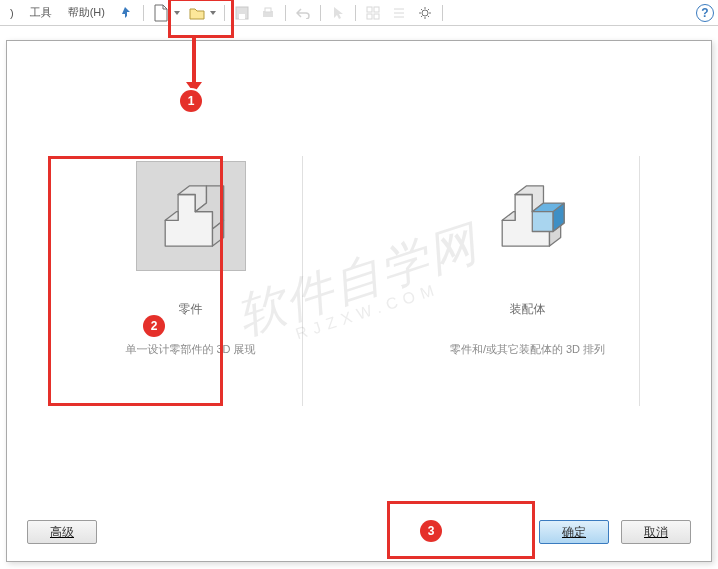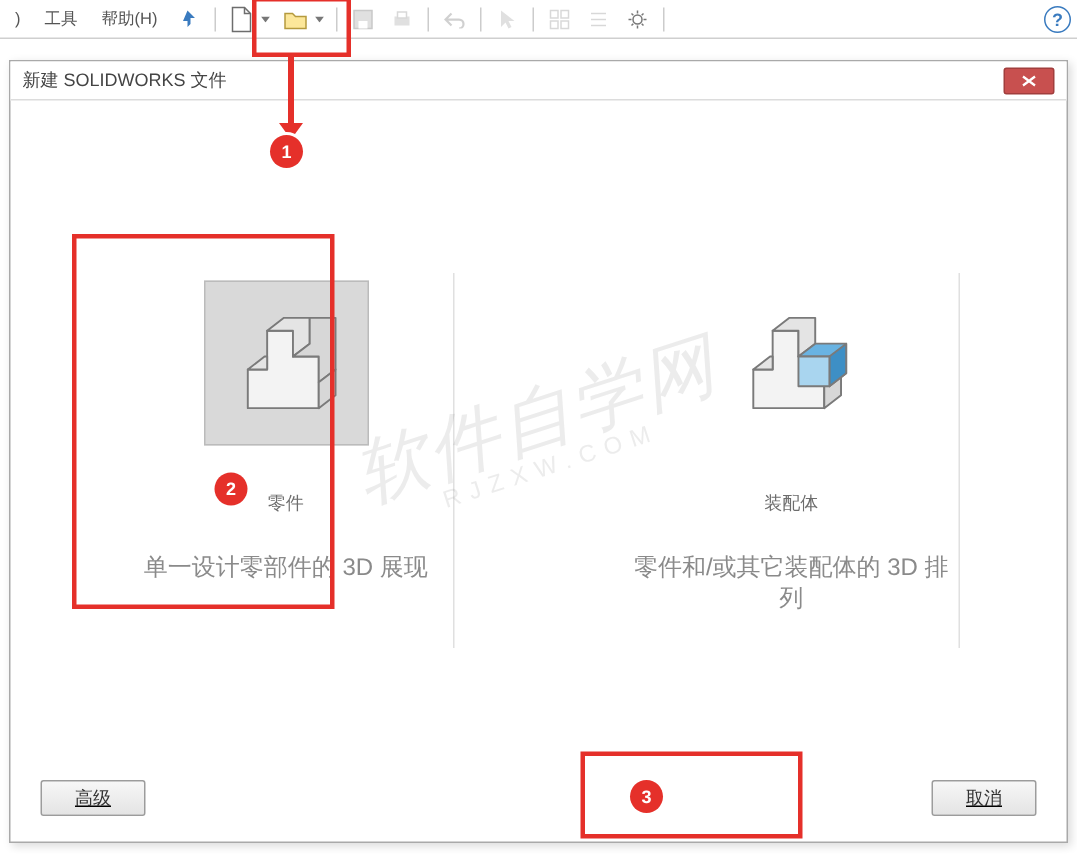--- a/index.html
+++ b/index.html
@@ -47,21 +47,21 @@
   .option {
     width: 214px; text-align: center; position: relative; padding-bottom: 30px;
   }
   .option .icon-holder {
     width: 110px; height: 110px; margin: 0 auto 30px auto;
     display:flex;align-items:center;justify-content:center;
   }
   .option.selected .icon-holder { background: #d9d9d9; border: 1px solid #bbb; }
   .option .vline { position:absolute; top: -5px; right: -5px; width:1px; height: 250px; background:#e0e0e0; }
   .opt-title { font-size: 12px; color: #6d6d6d; margin-bottom: 24px; font-weight: 500; }
-  .opt-desc  { font-size: 16px; color: #8a8a8a; }
+  .opt-desc  { font-size: 11px; color: #8a8a8a; }
 
   .button-row {
     position: absolute; left: 0; right: 0; bottom: 14px; height: 30px;
     display: flex; align-items: center; padding: 0 20px; gap: 12px; text-decoration: underline;
   }
   .button-row .gap { flex: 1; }
   .btn {
     min-width: 70px; height: 24px; padding: 0 14px; font-size: 12px; color: #333;
     background: linear-gradient(#f7f7f7,#e4e4e4); border: 1px solid #9c9c9c; border-radius: 2px;
     display:flex;align-items:center;justify-content:center;
@@ -181,28 +181,20 @@
           <line x1="11" y1="11" x2="9.8" y2="9.8"></line>
         </g>
       </svg>
   </div>
   <span class="sep"></span>
   <div class="spacer"></div>
   <div class="help-circle">?</div>
 </div>
 
 <div class="dialog">
-  <div class="titlebar">
-    <span class="title">新建 SOLIDWORKS 文件</span>
-    <div class="close-btn">
-      <svg width="10" height="8">
-          <path d="M1 1 L9 7 M9 1 L1 7" stroke="#fff" stroke-width="1.5"></path>
-        </svg>
-    </div>
-  </div>
 
   <div class="options">
 
     <div class="option selected">
       <div class="icon-holder">
         <svg width="86" height="86" viewBox="0 0 100 100">
           <g stroke="#7a7a7a" stroke-width="1.5" fill="#f3f3f3" stroke-linejoin="round">
             <path d="M20 55 L20 85 L75 85 L75 45 L55 45 L55 25 L35 25 L35 55 Z"></path>
             <path d="M35 25 L48 15 L68 15 L68 35 L55 45 L55 25 Z" fill="#e4e4e4"></path>
             <path d="M68 15 L88 15 L88 55 L75 65 L75 45 L55 45 L68 35 Z" fill="#d7d7d7"></path>
@@ -234,20 +226,21 @@
       <div class="opt-desc">零件和/或其它装配体的 3D 排列</div>
       <div class="vline"></div>
     </div>
 
 
   </div>
 
   <div class="button-row">
     <div class="btn">高级</div>
     <div class="gap"></div>
+    <div class="btn primary">确定</div>
     <div class="btn">取消</div>
   </div>
 </div>
 
 <div class="watermark">
   <span>软件自学网</span>
   <span class="sub">RJZXW.COM</span>
 </div>
 
 <div class="ann-box" style="left:168px; top:-2px; width:66px; height:40px;"></div>

